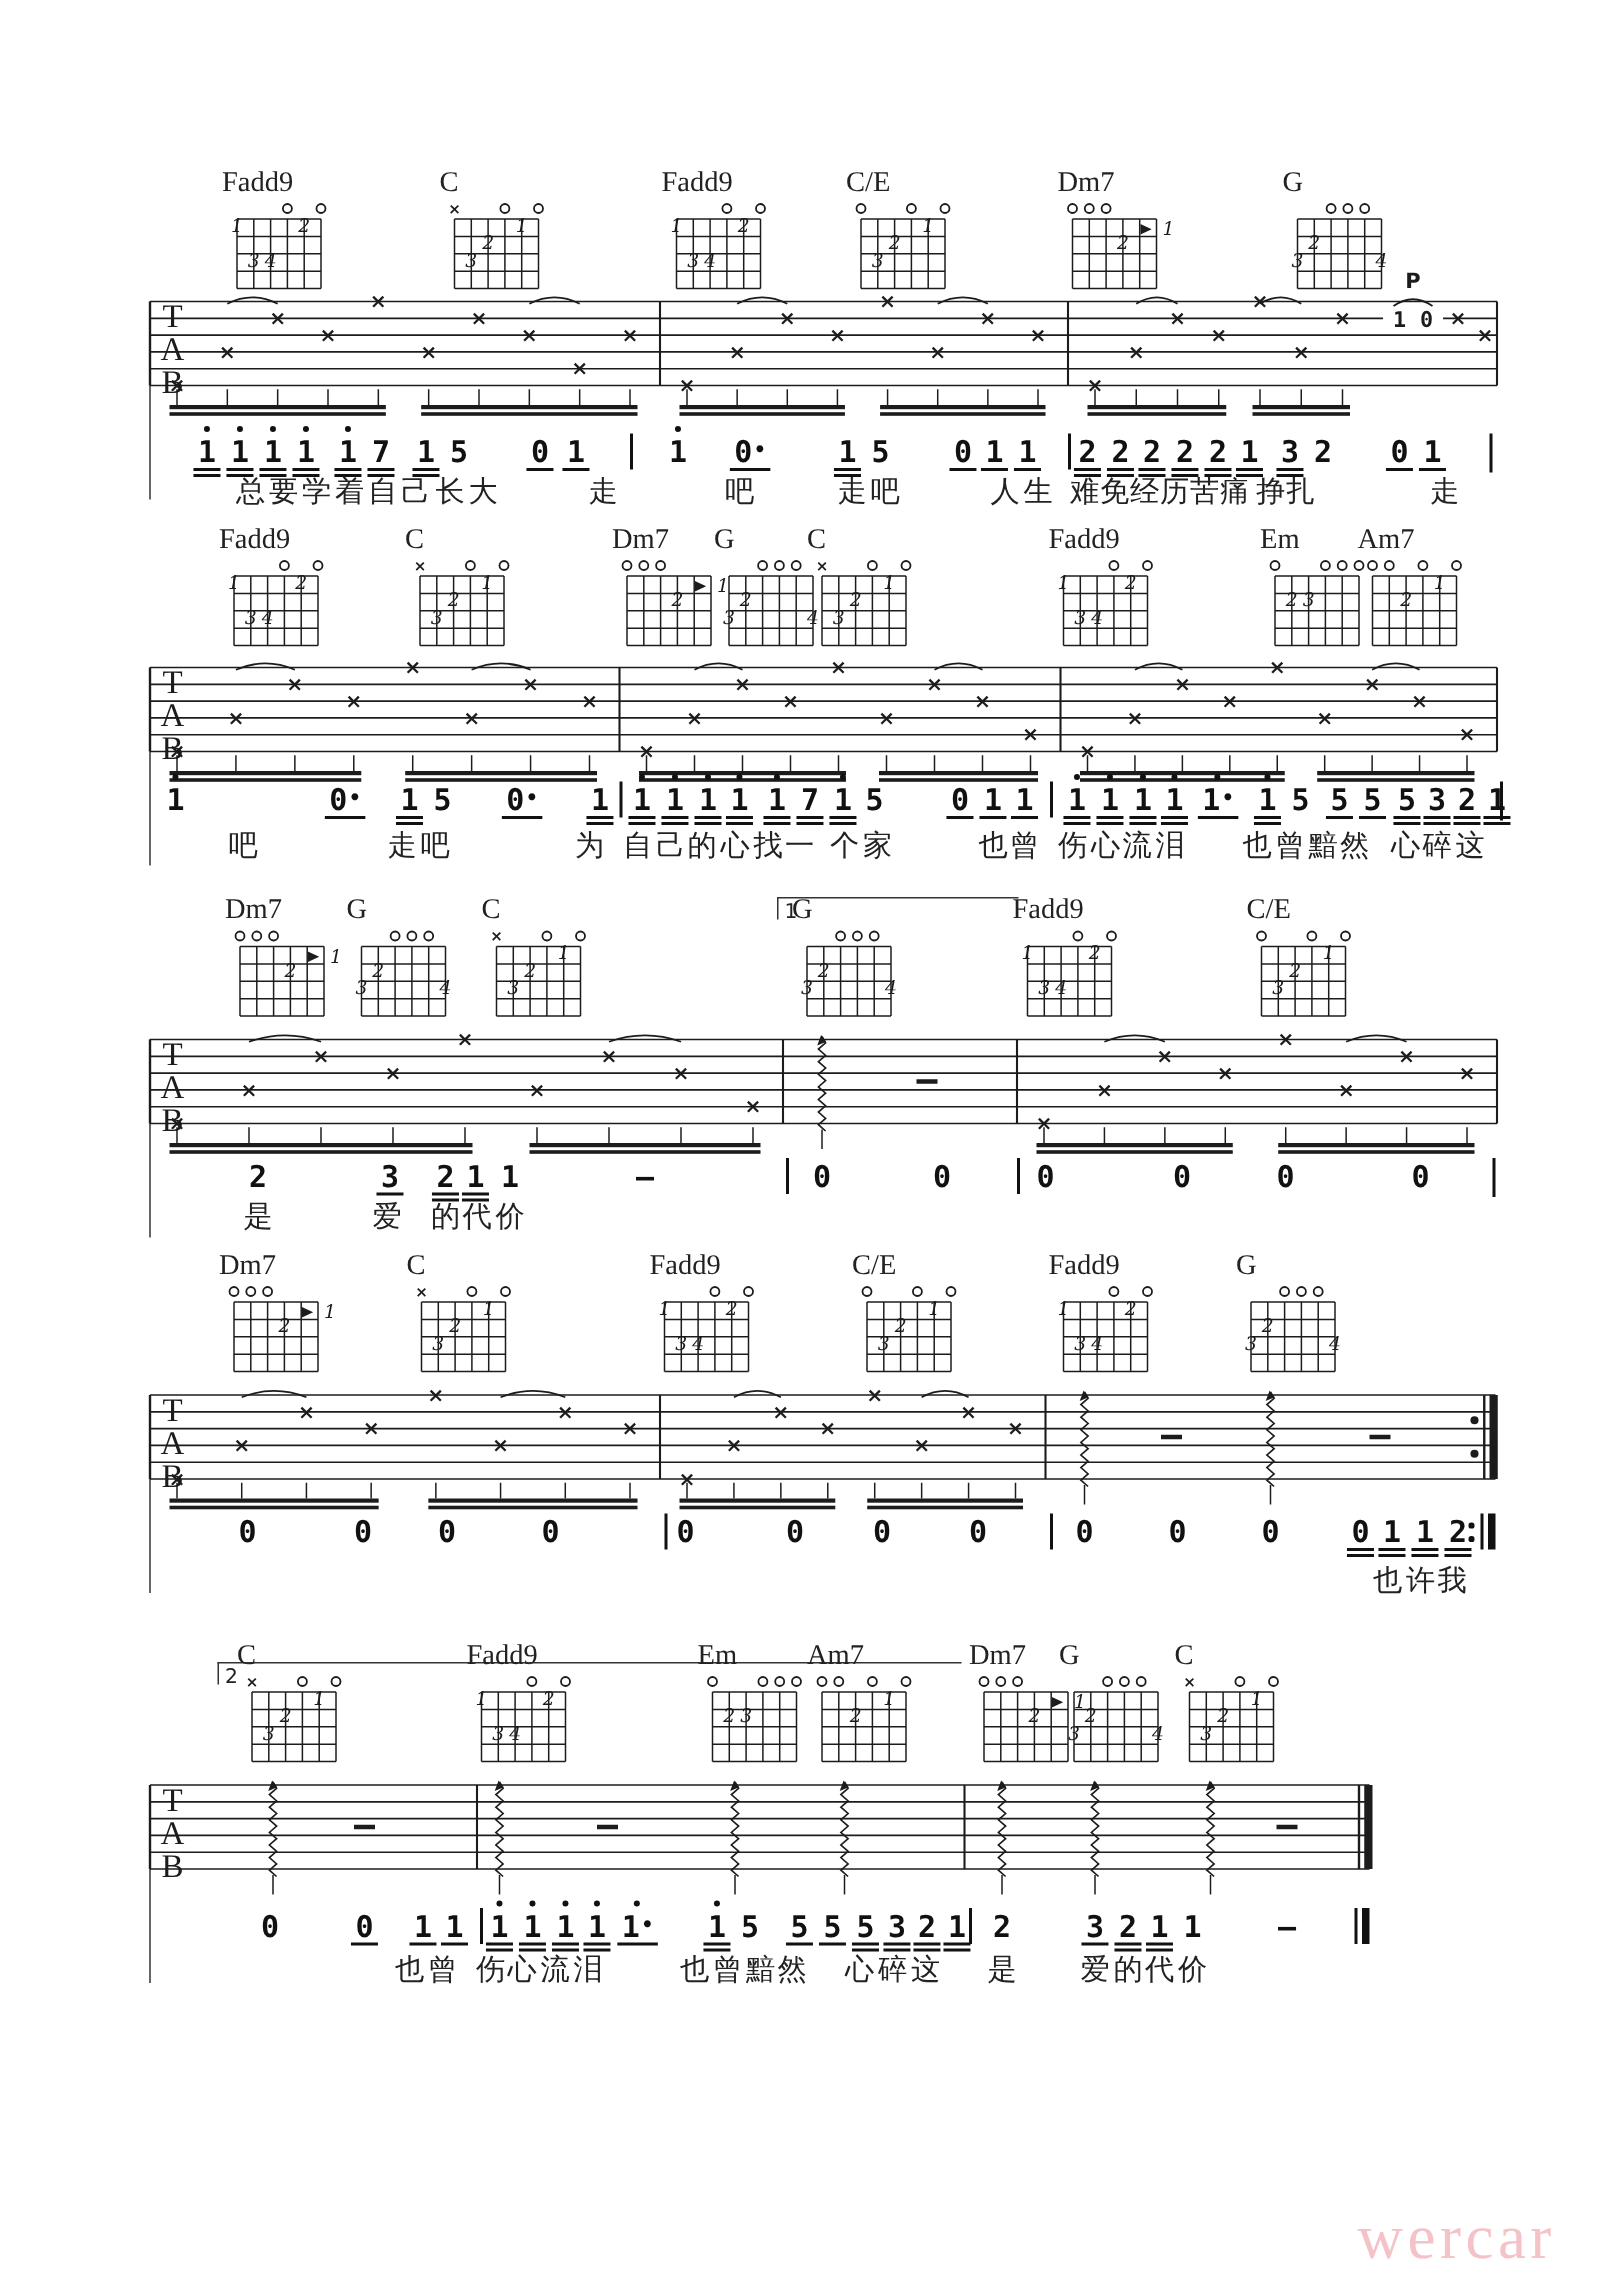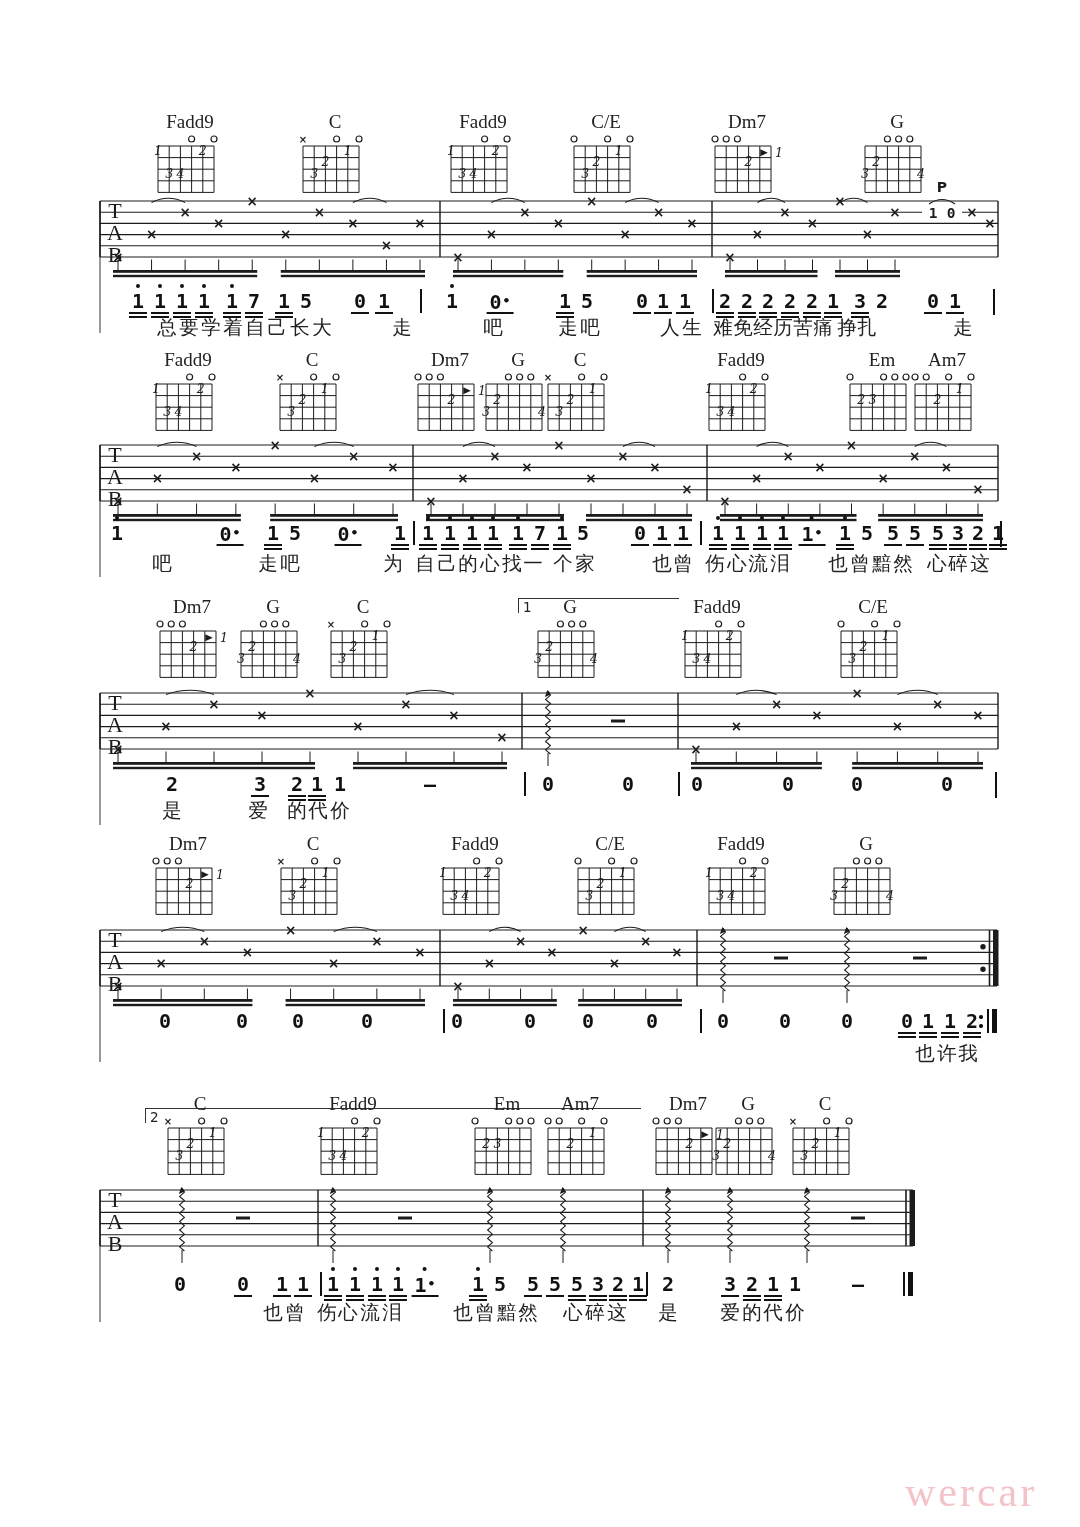--- a/index.html
+++ b/index.html
@@ -1,19 +1,19 @@
 <!DOCTYPE html>
 <html><head>
 <meta charset="utf-8">
 <style>
   html,body{margin:0;padding:0;background:#fff;}
   #score{position:relative;width:1080px;height:1527px;background:#ffffff;overflow:hidden;
          font-family:"DejaVu Sans",sans-serif;color:#111;}
   .abs{position:absolute;left:0;top:0;}
-  .chord{position:absolute;text-align:center;}
+  .chord{position:absolute;text-align:left;}
   .chord-name{font-family:"Liberation Serif",serif;font-size:19px;color:#222;height:20px;line-height:20px;}
   .num{position:absolute;transform:translateX(-50%);font-family:"DejaVu Sans Mono",monospace;
        font-weight:bold;font-size:20px;line-height:20px;color:#111;white-space:nowrap;}
   .num .odot{position:absolute;top:-7px;left:50%;margin-left:-2px;width:4px;height:4px;border-radius:50%;background:#111;}
   .num .rdot{font-size:13px;vertical-align:4px;margin-left:1px;}
   .num .ul{position:absolute;left:-3px;right:-3px;top:21px;height:1.8px;background:#111;}
   .num .ul.u2{top:24.8px;}
   .nbar{position:absolute;width:1.6px;height:24px;background:#111;}
   .nthick{position:absolute;width:4.5px;height:24px;background:#111;}
   .ndot{position:absolute;width:3.5px;height:3.5px;border-radius:50%;background:#111;}

